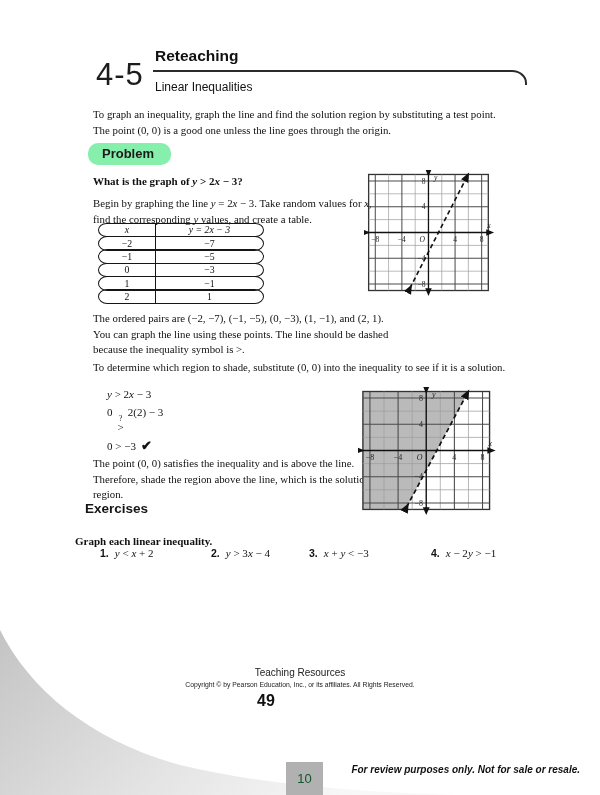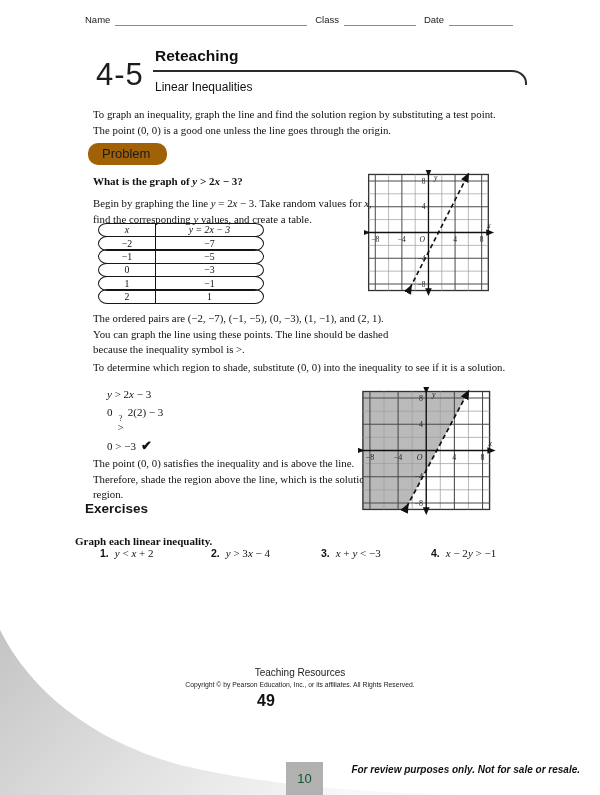--- a/index.html
+++ b/index.html
@@ -23,22 +23,22 @@
   .lesson-title{left:155px;top:47px;font-size:15.5px;font-weight:bold;color:#111;}
   .title-rule{left:153px;top:70px;width:372px;height:13px;
               border-top:2.2px solid #2b2b2b;border-right:2.2px solid #2b2b2b;
               border-top-right-radius:15px 13px;}
   .lesson-sub{left:155px;top:80px;font-size:12px;color:#111;}
 
   p{margin:8px;}
   .body-txt{font-size:10.8px;line-height:1.44;color:#101010;}
   .intro{left:85px;top:99px;width:406px;}
 
-  .badge{left:88px;top:143px;background:#a16207;border-radius:10px;
-         padding:3px 17px 4px 14px;font-size:13px;font-weight:normal;color:#1a1a1a;}
+  .badge{left:88px;top:143px;background:#86efac;border-radius:10px;
+         padding:3px 17px 4px 14px;font-size:13px;font-weight:bold;color:#1a1a1a;}
 
   .question{left:85px;top:167px;font-size:11px;font-weight:bold;}
   .begin{left:85px;top:188px;width:296px;}
 
   
   .ws-table{left:98px;top:224px;width:166px;font-size:9.8px;}
   .t-row{display:flex;border:1.2px solid #151515;border-radius:11px/9px;margin-top:-1.2px;
          background:transparent;}
   .t-c1{width:56px;border-right:1.1px solid #151515;text-align:center;padding:0.5px 0 1px;}
   .t-c2{flex:1;text-align:center;padding:0.5px 0 1px;}
@@ -81,28 +81,20 @@
               display:flex;align-items:center;justify-content:center;
               font-family:"Liberation Sans",sans-serif;font-size:13px;color:#14532d;}
   .review{right:20px;top:764px;font-family:"Liberation Sans",sans-serif;
           font-size:10px;font-weight:bold;font-style:italic;color:#111;}
 </style>
 </head>
 <body>
 
 <div class="page">
 
-  <div class="abs fillrow">
-    <span class="lbl">Name</span>
-    <span class="blank name"></span>
-    <span class="lbl">Class</span>
-    <span class="blank cls"></span>
-    <span class="lbl">Date</span>
-    <span class="blank date"></span>
-  </div>
 
   <div class="abs lesson-num">4-5</div>
   <div class="abs lesson-title sans">Reteaching</div>
   <div class="abs title-rule"></div>
   <div class="abs lesson-sub sans">Linear Inequalities</div>
 
   <p class="abs body-txt intro">To graph an inequality, graph the line and find the solution region by substituting a test point. The point (0, 0) is a good one unless the line goes through the origin.</p>
 
   <div class="abs badge sans">Problem</div>
 
@@ -243,21 +235,21 @@
 
   <div class="abs exercises-h sans">Exercises</div>
   <p class="abs instruction">Graph each linear inequality.</p>
 
   <div class="abs ex-item" style="left:100px;">
     <span class="ex-num">1.</span><span><i>y</i> &lt; <i>x</i> + 2</span>
   </div>
   <div class="abs ex-item" style="left:211px;">
     <span class="ex-num">2.</span><span><i>y</i> &gt;  3<i>x</i> −  4</span>
   </div>
-  <div class="abs ex-item" style="left:321px;text-align:right;">
+  <div class="abs ex-item" style="left:309px;text-align:right;">
     <span class="ex-num">3.</span><span><i>x</i> +  <i>y</i> &lt;  −3</span>
   </div>
   <div class="abs ex-item" style="left:431px;">
     <span class="ex-num">4.</span><span><i>x</i> −  2<i>y</i> &gt;  −1</span>
   </div>
 
   <div class="abs footer-series">Teaching Resources</div>
   <div class="abs footer-copy">Copyright © by Pearson Education, Inc., or its affiliates. All Rights Reserved.</div>
   <div class="abs footer-page">49</div>
 

